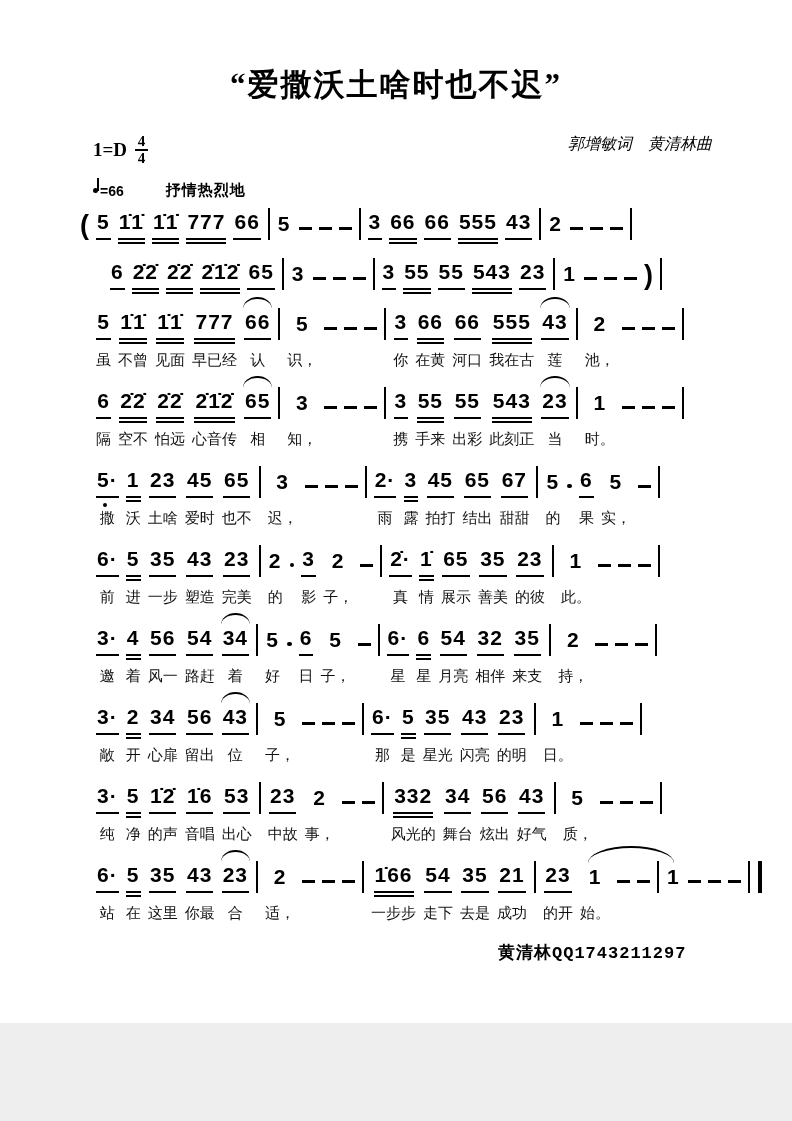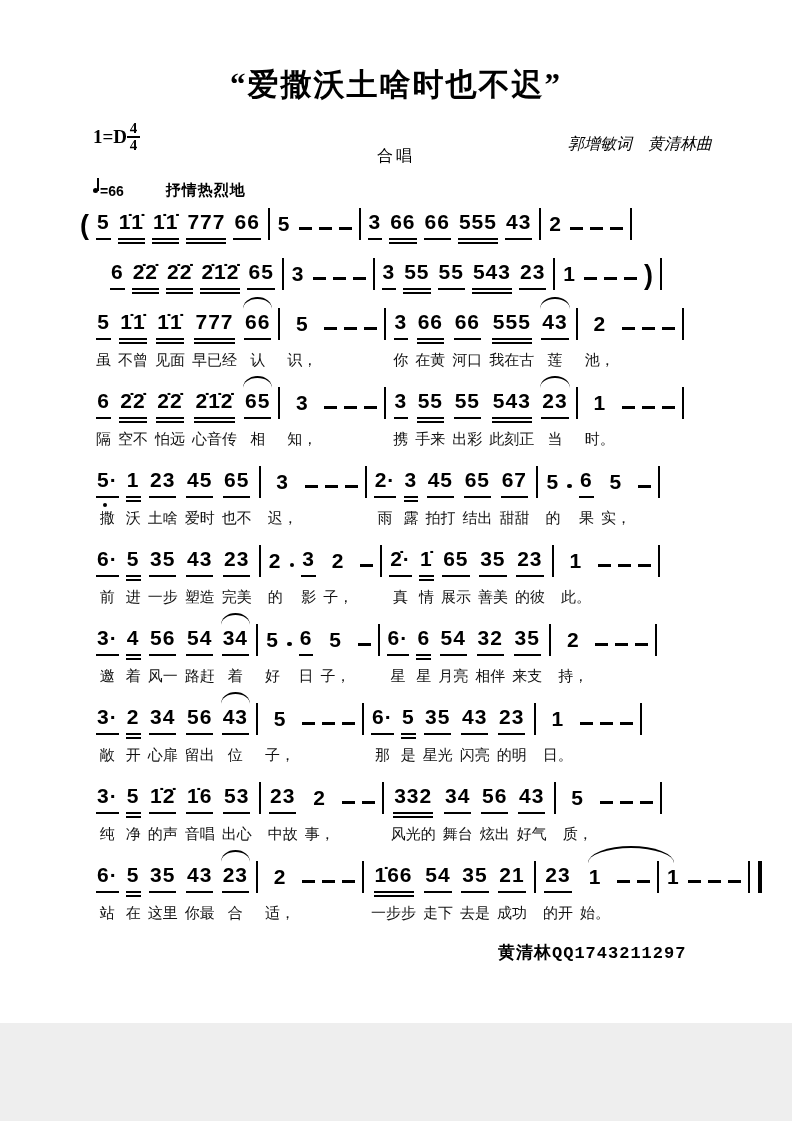--- a/index.html
+++ b/index.html
@@ -8,23 +8,23 @@
     margin:0 auto; overflow:hidden;
     font-family:"Liberation Sans","DejaVu Sans",sans-serif; color:#000;
   }
   
   .title {
     position:absolute; top:64px; left:0; right:0; text-align:center;
     font-family:"Liberation Serif","DejaVu Serif",serif;
     font-weight:bold; font-size:31px; letter-spacing:2px;
   }
   .keysig {
-    position:absolute; left:93px; top:122px;
+    position:absolute; left:93px; top:135px;
     font-family:"Liberation Serif","DejaVu Serif",serif;
-    font-weight:bold; font-size:19px; display:flex; align-items:center; 
+    font-weight:bold; font-size:19px; display:flex; align-items:center; gap:8px;
   }
   .frac { display:inline-flex; flex-direction:column; align-items:center; line-height:13px; font-size:15px; }
   .frac .fbar { width:13px; height:1.5px; background:#000; margin:1px 0; }
   .ensemble { position:absolute; left:0; right:0; top:146px; text-align:center; font-size:16px; letter-spacing:3px; }
   .credits  { position:absolute; right:80px; top:134px; font-size:16px;font-style:italic; }
   .tempoline{ position:absolute; left:93px; top:181px; display:flex; align-items:center; font-size:14px; font-weight:bold; }
   .qnote { width:5px; height:5px; border-radius:50%; background:#000; position:relative; display:inline-block; margin-right:2px; }
   .qnote::after { content:""; position:absolute; right:-1px; bottom:2px; width:2px; height:13px; background:#000; }
   .expression { margin-left:42px; font-size:15px; font-weight:bold; letter-spacing:1px; }
   
@@ -70,21 +70,20 @@
 
   <div class="keysig">
     <span>1=D</span>
     <span class="frac">
       <span>4</span>
       <span class="fbar"></span>
       <span>4</span>
     </span>
   </div>
 
-  <div class="ensemble">合唱</div>
   <div class="credits">郭增敏词　黄清林曲</div>
 
   <div class="tempoline">
     <span class="qnote"></span>
     <span>=66</span>
     <span class="expression">抒情热烈地</span>
   </div>
 
   <div class="music" id="music">
       <span class="sys intro" style="margin-left: 4px;">

